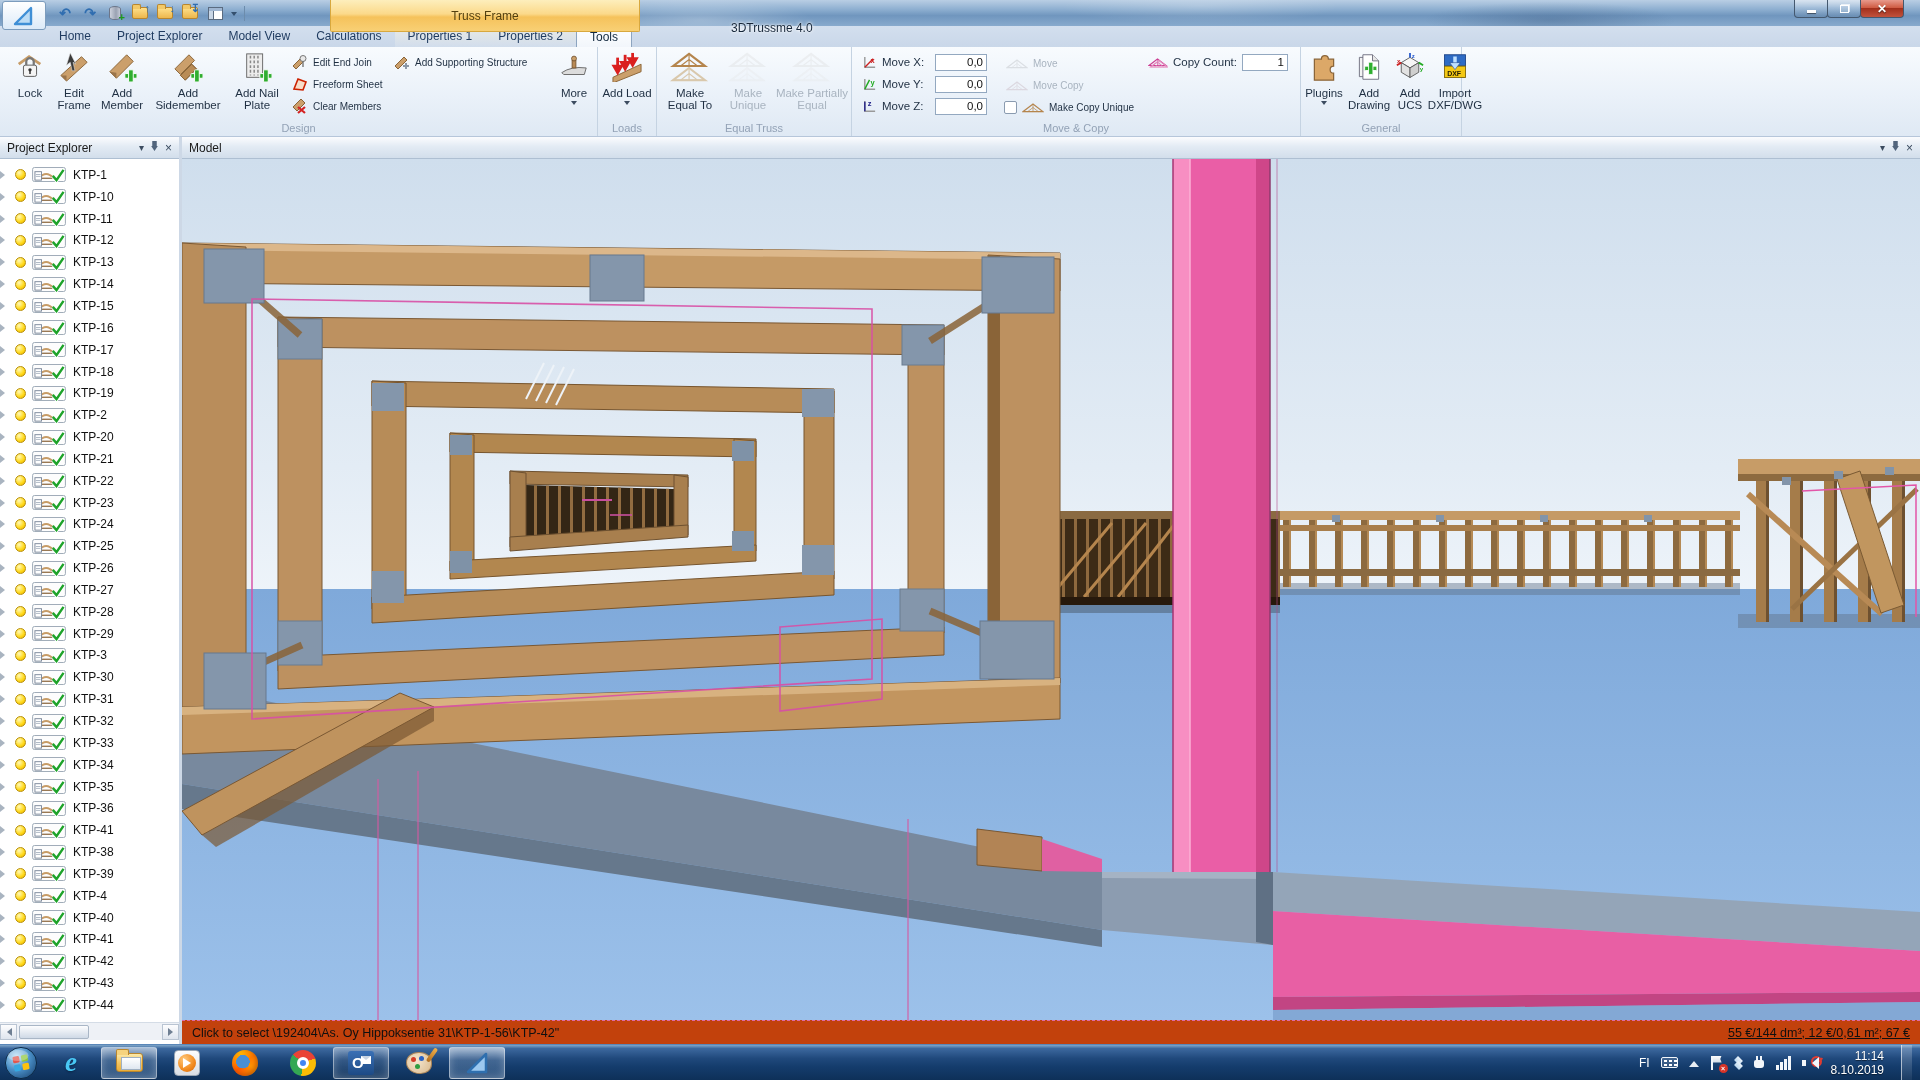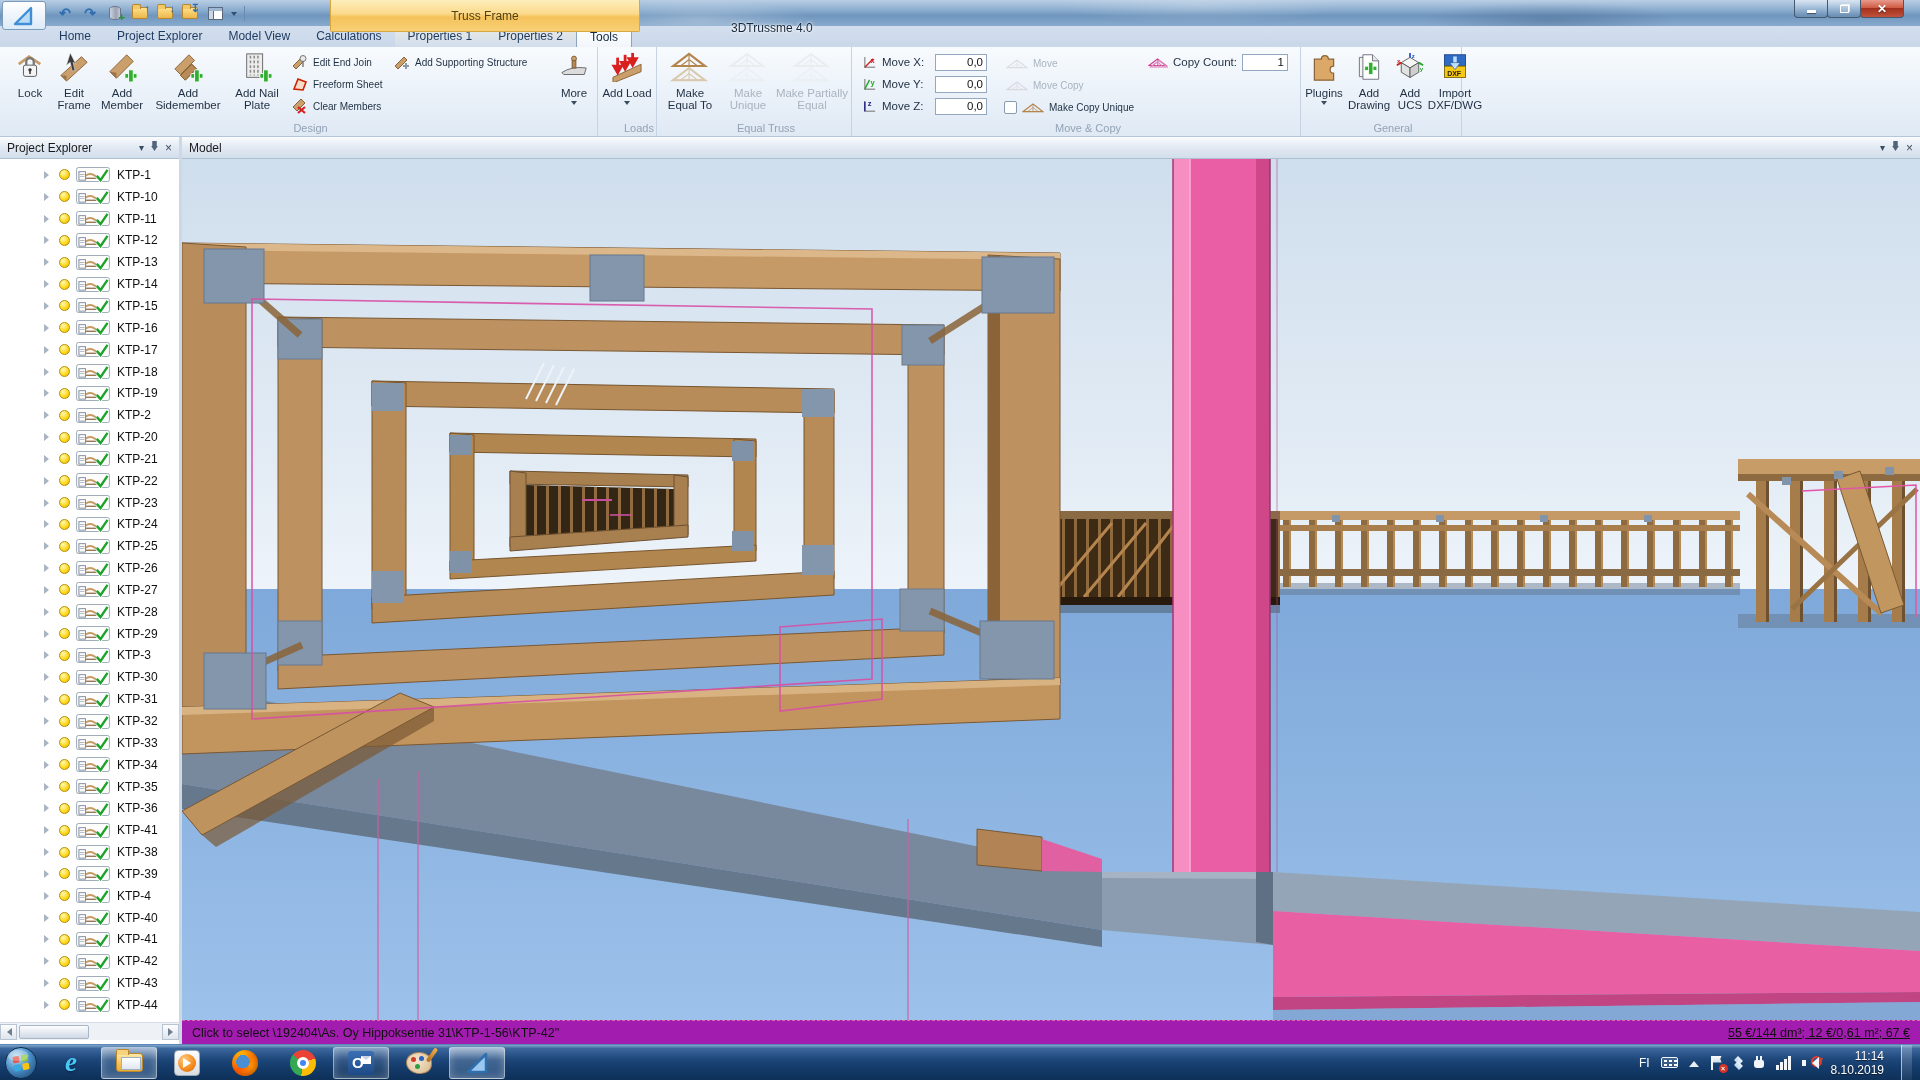--- a/index.html
+++ b/index.html
@@ -42,56 +42,56 @@
 
   
   .tabrow { position:absolute; left:0; top:26px; width:1920px; height:21px; background:linear-gradient(#d3dfee,#c9d7e9); display:flex; align-items:flex-end; padding-left:46px; }
   .tab { padding:3px 13px 3px; font-size:12px; color:#1e3a5f; height:21px; }
   .tab.ctx { background:linear-gradient(rgba(255,245,220,.5),rgba(255,255,255,.15)); }
   .tab.active { background:linear-gradient(#fdfeff,#f2f6fb); border:1px solid #8ca4c0; border-bottom:none; border-radius:3px 3px 0 0; color:#13293f; }
 
   
   .ribbon { position:absolute; left:0; top:47px; width:1920px; height:90px; background:linear-gradient(180deg,#f8fbfe 0%,#eaf1f9 55%,#dfe9f4 100%); border-bottom:1px solid #b6c6da; }
   .rgroup { position:absolute; top:0; bottom:0; border-right:1px solid #c5d3e2; }
-  .glabel { position:absolute; bottom:2px; left:12px; width:100%; text-align:center; font-size:11px; color:#93a2b6; }
+  .glabel { position:absolute; bottom:2px; left:0; width:100%; text-align:center; font-size:11px; color:#93a2b6; }
   .bigbtn { position:absolute; top:3px; height:62px; display:flex; flex-direction:column; align-items:center; text-align:center; font-size:11.5px; color:#1f2f42; line-height:12px; border-radius:3px; cursor:default;}
   .bigbtn .bicon { height:34px; display:flex; align-items:center; justify-content:center; }
   .bigbtn .blabel { margin-top:3px; }
   .smbtn { position:absolute; height:20px; display:flex; align-items:center; gap:5px; font-size:10px; color:#1f2f42; }
   .disabled { color:#a9b4c0 !important; }
   .disabled svg, .disabled .bicon { opacity:.45; filter:grayscale(60%); }
   .caret-d { width:0; height:0; border:3.5px solid transparent; border-top:4px solid #3c4c60; margin-top:2px; }
   .mrow { position:absolute; display:flex; align-items:center; gap:5px; font-size:11.5px; color:#1f2f42; height:18px;}
   .mrow .mlab { width:48px; }
   .rfield { width:52px; height:17px; border:1px solid #93a8c0; background:#fff; font-family:"Liberation Sans",sans-serif; font-size:11.5px; text-align:right; padding:0 3px; color:#111; }
   .rfield.narrow { width:46px; }
   .chk { width:13px; height:13px; background:#fff; border:1px solid #8a9bb0; border-radius:2px; }
 
   
   .explorer { position:absolute; left:0; top:137px; width:182px; height:907px; background:#fff; border-right:3px solid #cdd8e6; }
   .phead { position:relative; height:22px; background:linear-gradient(#fbfcfe,#e3ebf4 45%,#d2deeb); border-bottom:1px solid #aebfd2; font-size:12px; color:#1a1a1a; display:flex; align-items:center; padding:0 7px; }
   .phead .ptools { margin-left:auto; display:flex; align-items:center; gap:6px; color:#3c4c60; }
   .pico { font-size:10px; line-height:1; color:#3c4c60; }
   .pinico { display:inline-block; width:9px; height:12px; }
   .tree { position:absolute; left:0; top:22px; right:0; height:863px; overflow:hidden; padding-top:5px; }
-  .trow { height:21.85px; display:flex; align-items:center; padding-left:44px; font-size:12px; color:#111; }
+  .trow { height:21.85px; display:flex; align-items:center; font-size:12px; color:#111; }
   .texp { width:0; height:0; border:4px solid transparent; border-left:5px solid #a9b4c0; margin-right:6px; }
   .tbulb { position:relative; width:11px; height:11px; border-radius:50%; background:radial-gradient(circle at 35% 30%,#fff9b8,#ffd816 60%,#e3a90c); border:1px solid #b98f06; margin-right:6px; }
   .tdoc { margin-right:7px; display:flex; }
   .hscroll { position:absolute; left:0; bottom:4px; width:179px; height:18px; background:#eef1f6; border-top:1px solid #d4dce6; display:flex; align-items:center; }
   .harrow { width:17px; height:16px; background:linear-gradient(#fdfdfe,#dfe5ee); border:1px solid #b9c4d2; display:flex; align-items:center; justify-content:center; }
   .htri-l { width:0; height:0; border:4px solid transparent; border-right:5px solid #6f7f93; margin-left:-3px;}
   .htri-r { width:0; height:0; border:4px solid transparent; border-left:5px solid #6f7f93; margin-right:-3px;}
   .hthumb { width:70px; height:14px; margin:0 2px; background:linear-gradient(#fdfdfe,#cfd9e6); border:1px solid #a9b6c6; border-radius:2px; }
   .hrest { flex:1; }
 
   .modelpane { position:absolute; left:182px; top:137px; width:1738px; height:907px; background:#fff; }
   .viewport { position:absolute; left:0; top:22px; width:1738px; height:861px; }
   .viewport svg { display:block; width:100%; height:100%; }
-  .statusbar { position:absolute; left:0; bottom:0; width:1738px; height:24px; background:#a21caf; border-top:1px dashed #dd6aa6; display:flex; align-items:center; font-size:12.5px; color:#101010; padding:0 10px; }
+  .statusbar { position:absolute; left:0; bottom:0; width:1738px; height:24px; background:#c2410c; border-top:1px dashed #dd6aa6; display:flex; align-items:center; font-size:12.5px; color:#101010; padding:0 10px; }
   .statusbar .sright { margin-left:auto;text-decoration:underline; }
 
   
   .taskbar { position:absolute; left:0; top:1044px; width:1920px; height:36px;
     background:linear-gradient(180deg,#7fa6c9 0%,#3c689e 10%,#20497c 38%,#143c6c 62%,#0e3058 100%);
     border-top:1px solid #5a87b8; display:flex; align-items:center; }
   .startorb { width:42px; height:36px; display:flex; align-items:center; justify-content:center; }
   .tbtn { width:56px; height:32px; margin:0 1px; display:flex; align-items:center; justify-content:center; border-radius:3px; position:relative;}
   .tbtn.boxed { background:linear-gradient(rgba(255,255,255,.30),rgba(255,255,255,.10) 42%,rgba(255,255,255,.06)); border:1px solid rgba(255,255,255,.5); box-shadow:inset 0 0 8px rgba(255,255,255,.3); }
   .tbtn.lit { background:linear-gradient(rgba(255,255,255,.5),rgba(220,238,255,.2) 42%,rgba(170,210,255,.25)); }

